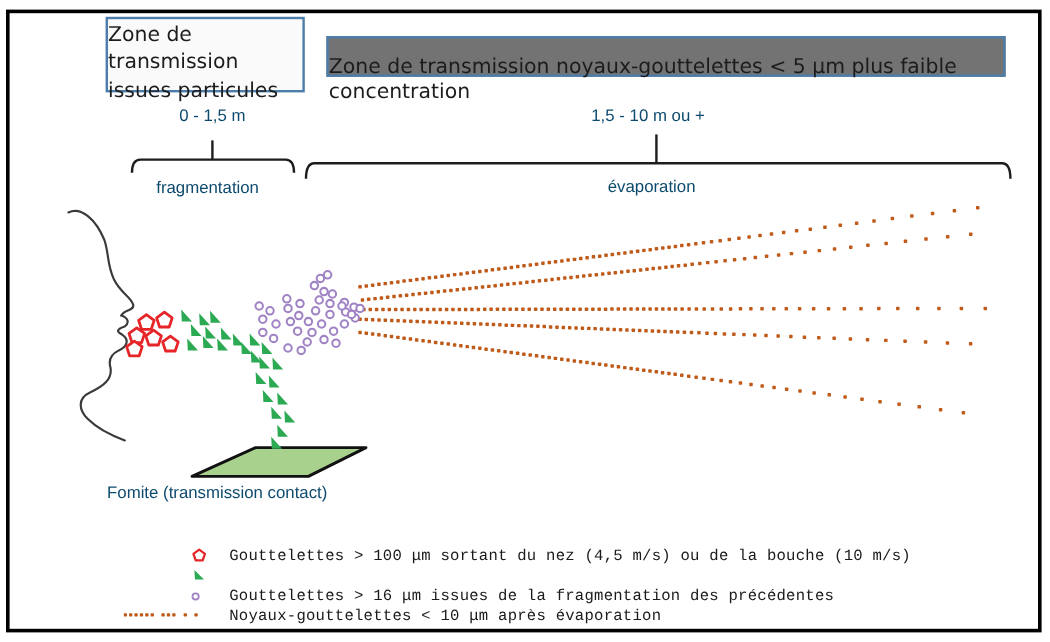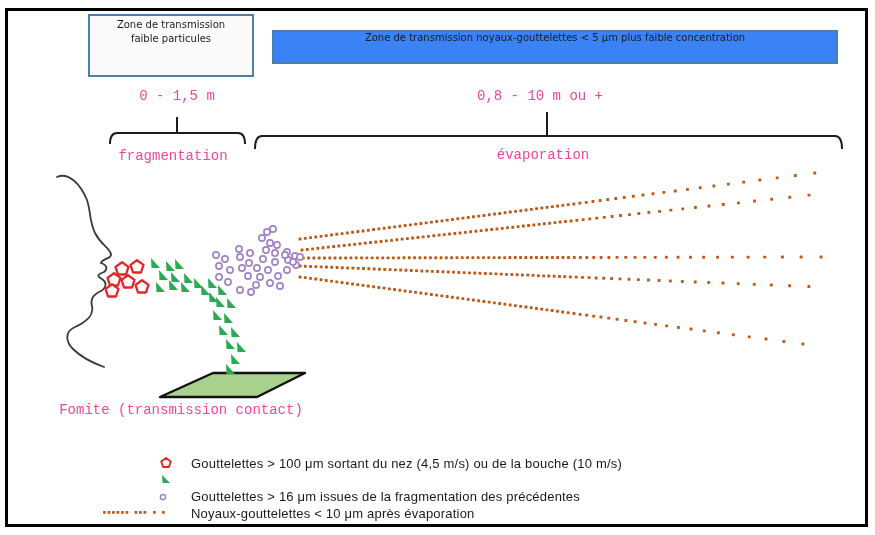--- a/index.html
+++ b/index.html
@@ -2,30 +2,30 @@
 <html><head>
 <meta charset="utf-8">
 <style>
   html,body{margin:0;padding:0;background:#fff;}
   #stage{
     position:relative;width:875px;height:535px;background:#ffffff;
     font-family:"DejaVu Sans",sans-serif;color:#1c1c1c;overflow:hidden;
   }
   #frame{position:absolute;left:5px;top:8px;width:857px;height:513px;border:3px solid #000;}
   #diagram-svg{position:absolute;left:0;top:0;width:875px;height:535px;}
-  .zone-box{position:absolute;box-sizing:border-box;text-align:center;
-    font-size:10px;line-height:1.38;font-family:"DejaVu Sans",sans-serif;}
+  .zone-box{position:absolute;box-sizing:border-box;
+    font-size:17px;line-height:1.38;font-family:"DejaVu Sans",sans-serif;}
   #zone-box-near{left:88px;top:14px;width:166px;height:63px;
     background:#fafafa;border:2px solid #4d7dab;padding-top:2px;}
   #zone-box-far{left:272px;top:30px;width:566px;height:34px;
-    background:#3b82f6;border:2px solid #4d7dab;line-height:1.25;padding-top:0;}
+    background:#737373;border:2px solid #4d7dab;line-height:1.25;padding-top:14px;}
   .ctr-label{position:absolute;transform:translateX(-50%);white-space:nowrap;
-    font-size:14px;font-family:Liberation Mono, monospace;color:#ec4899;}
+    font-size:14px;font-family:Liberation Sans, sans-serif;color:#0c4a6e;}
   .legend-row{position:absolute;white-space:nowrap;
-    font-family:Liberation Sans, sans-serif;font-size:13px;color:#1a1a1a;letter-spacing:.2px;}
+    font-family:Liberation Mono, monospace;font-size:13px;color:#1a1a1a;letter-spacing:.2px;}
   .legend-marker{position:absolute;}
 </style>
 </head>
 <body>
 
 <div id="stage">
   <div id="frame"></div>
 
   <svg id="diagram-svg" viewBox="0 0 875 535">
       <g fill="#c05a18">
@@ -486,29 +486,29 @@
         <path d="M137.0,260.2L143.5,264.9L141.0,272.5L133.0,272.5L130.5,264.9Z"></path>
         <path d="M114.0,273.2L120.5,277.9L118.0,285.5L110.0,285.5L107.5,277.9Z"></path>
         <path d="M128.0,275.2L134.5,279.9L132.0,287.5L124.0,287.5L121.5,279.9Z"></path>
         <path d="M142.0,280.2L148.5,284.9L146.0,292.5L138.0,292.5L135.5,284.9Z"></path>
         <path d="M112.0,284.2L118.5,288.9L116.0,296.5L108.0,296.5L105.5,288.9Z"></path>
       </g>
     </svg>
 
   <div id="zone-box-near" class="zone-box">
     <div>Zone de transmission</div>
-    <div>faible particules</div>
+    <div>issues particules</div>
   </div>
 
   <div id="zone-box-far" class="zone-box">
     <div>Zone de transmission  noyaux-gouttelettes &lt; 5 μm plus faible concentration</div>
   </div>
 
   <span class="ctr-label" style="left:177px;top:88px;">0 - 1,5 m</span>
-  <span class="ctr-label" style="left:540px;top:88px;">0,8 - 10 m ou +</span>
+  <span class="ctr-label" style="left:540px;top:88px;">1,5 - 10 m ou +</span>
 
   <span class="ctr-label" style="left:173px;top:148px;">fragmentation</span>
   <span class="ctr-label" style="left:543px;top:147px;">évaporation</span>
 
   <span class="ctr-label" style="left:181px;top:402px;font-size:14px;">Fomite (transmission contact)</span>
 
   <div class="legend-row" style="left:191px;top:456px;">Gouttelettes &gt; 100 μm sortant du nez (4,5 m/s) ou de la bouche (10 m/s)</div>
   <div class="legend-row" style="left:191px;top:489px;">Gouttelettes &gt; 16 μm issues de la fragmentation des précédentes</div>
   <div class="legend-row" style="left:191px;top:506px;">Noyaux-gouttelettes &lt; 10 μm après évaporation</div>
 

